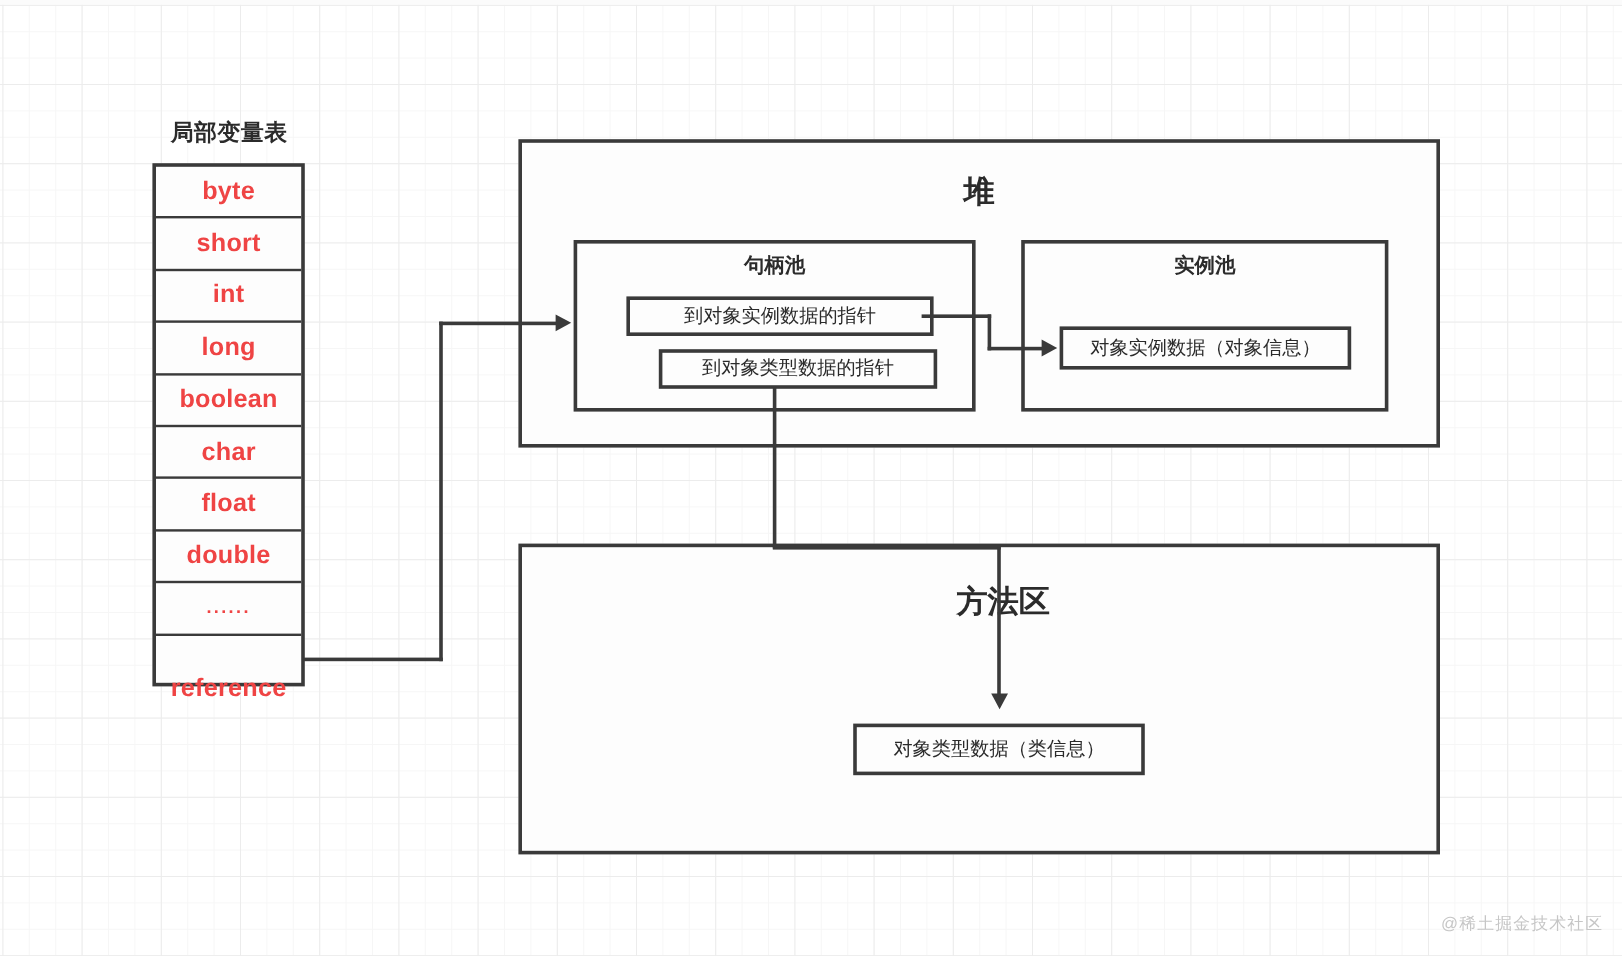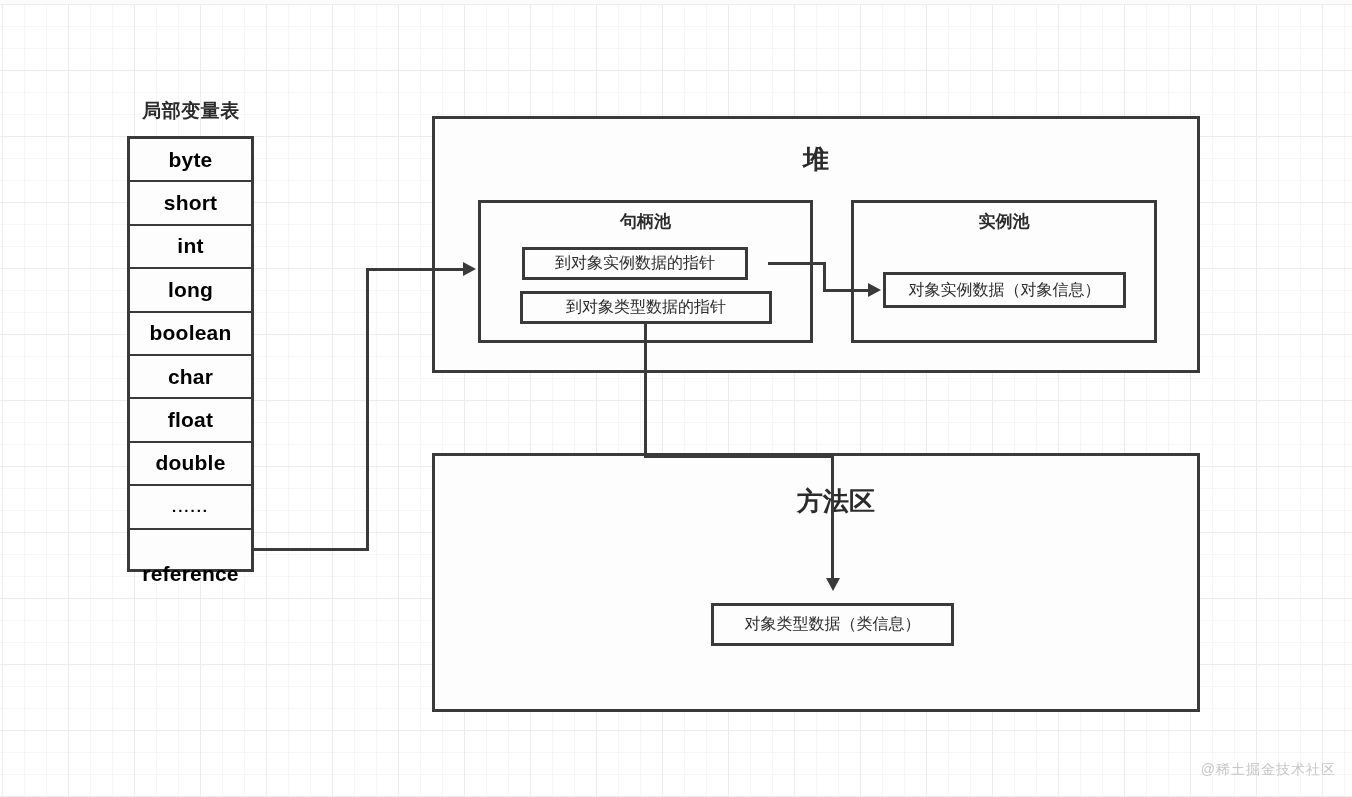--- a/index.html
+++ b/index.html
@@ -67,21 +67,21 @@
   }
   .lvt-row {
     box-sizing: border-box;
     height: 43.4px;
     border-bottom: 2px solid #3a3a3a;
     display: flex;
     align-items: center;
     justify-content: center;
     font-size: 21px;
     font-weight: bold;
-    color: #000000;
+    color: #ef4444;
     letter-spacing: 0.2px;
   }
   .lvt-row:last-child { border-bottom: none; margin-top: 23px; }
   .lvt-row.dots {
     font-size: 15px;
     letter-spacing: 2px;
   }
 
   
   #heap {
@@ -128,27 +128,27 @@
     display: flex;
     align-items: center;
     justify-content: center;
     font-size: 16px;
     color: #2b2b2b;
     white-space: nowrap;
   }
   #ptr-instance {
     left: 522px;
     top: 247px;
-    width: 226px;
+    width: 256px;
     height: 33px;
   }
   #ptr-type {
-    left: 520px;
+    left: 549px;
     top: 291px;
-    width: 252px;
+    width: 232px;
     height: 33px;
     text-align: center;
   }
   #obj-instance-data {
     left: 883px;
     top: 272px;
     width: 243px;
     height: 36px;
   }
 

